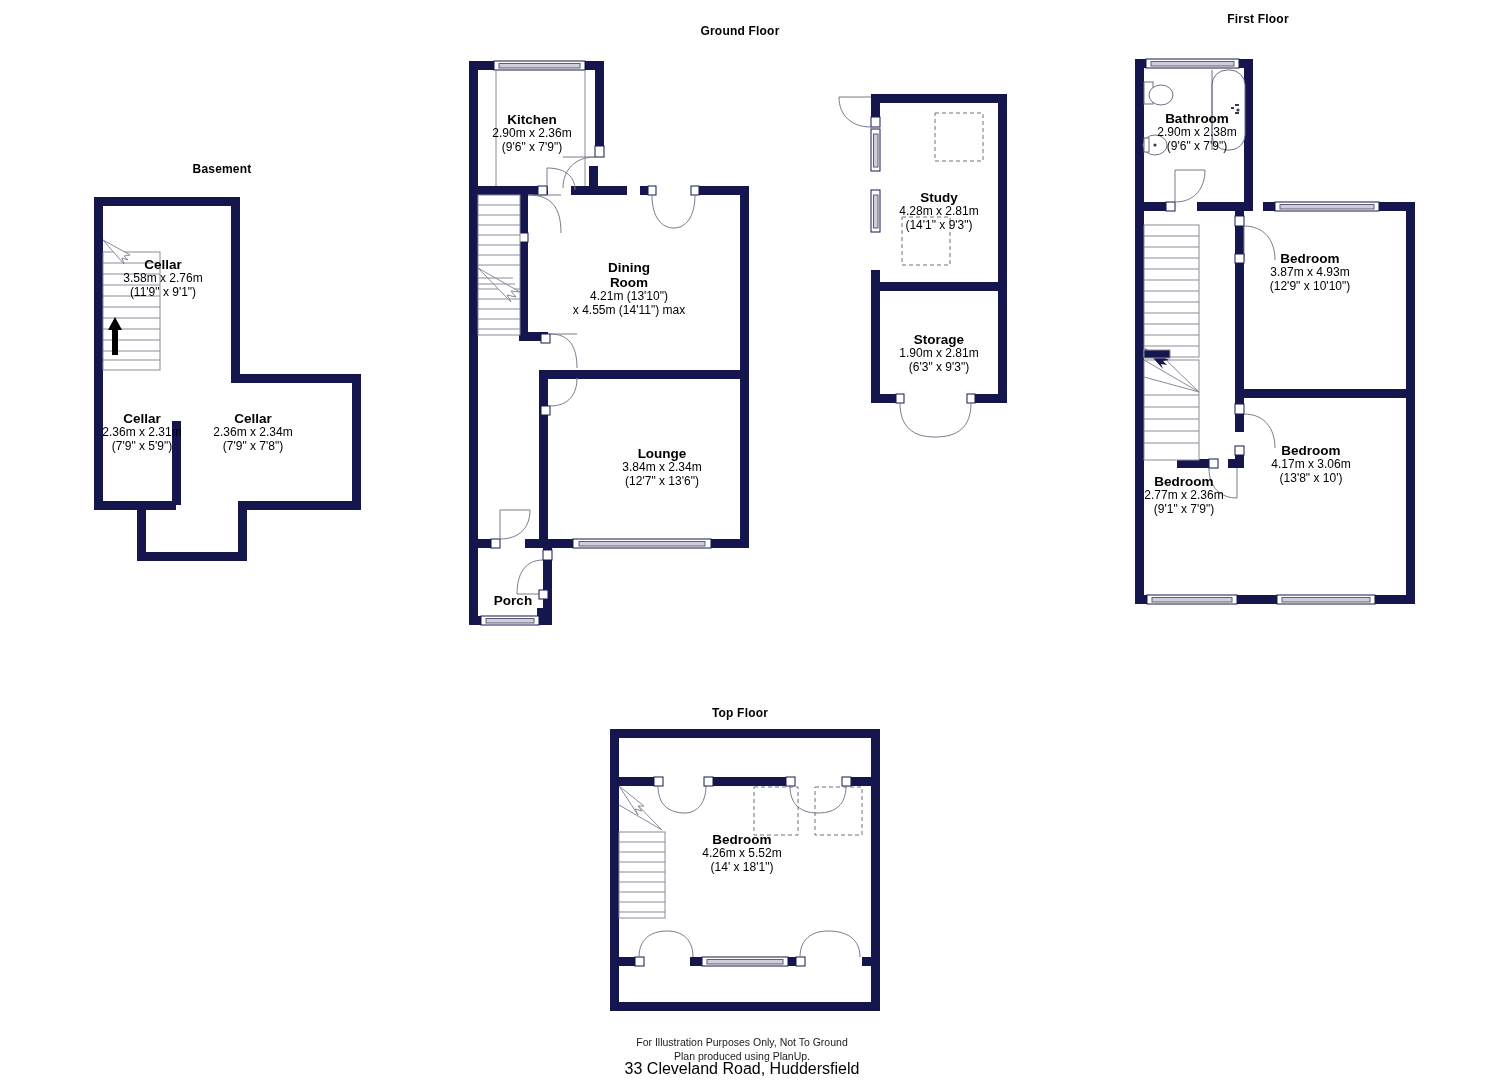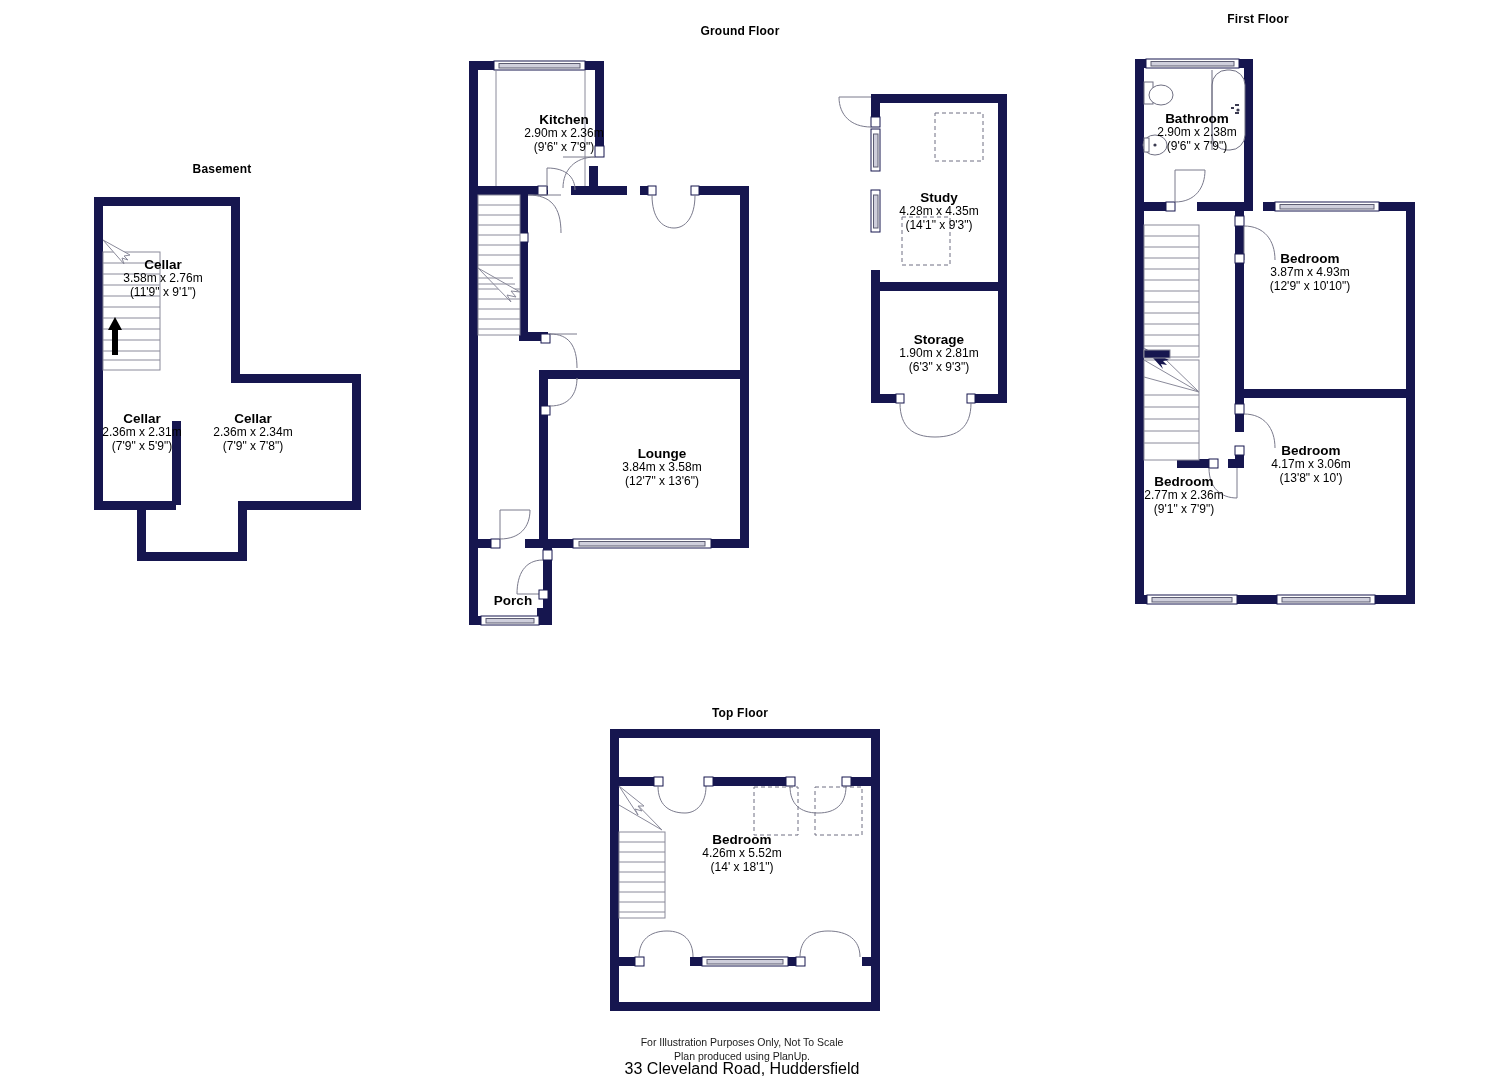--- a/index.html
+++ b/index.html
@@ -268,30 +268,36 @@
       <line x1="23" y1="249" x2="65" y2="249"></line>
       <line x1="23" y1="259" x2="65" y2="259"></line>
       <line x1="23" y1="269" x2="65" y2="269"></line>
       <line x1="23" y1="279" x2="65" y2="279"></line>
       <path d="M23,218 L65,242 L56,241 L61,247 L52,245 L56,252 Z" fill="#fff" stroke="#8a8a9a" stroke-width="1"></path>
       <line x1="23" y1="228" x2="58" y2="228"></line>
       <line x1="23" y1="234" x2="60" y2="234"></line>
     </g>
   </svg>
 
-  <div class="roomlabel" style="left:532px;top:112px;margin-left:32px;">
+  <div class="roomlabel" style="left:532px;top:112px;">
     <span class="rname">Kitchen</span>
     <span class="rdim">2.90m x 2.36m</span>
     <span class="rdim">(9'6" x 7'9")</span>
   </div>
 
+  <div class="roomlabel" style="left:629px;top:260px;">
+    <span class="rname">Dining</span>
+    <span class="rname">Room</span>
+    <span class="rdim">4.21m (13'10")</span>
+    <span class="rdim">x 4.55m (14'11") max</span>
+  </div>
 
   <div class="roomlabel" style="left:634px;top:446px;margin-left:28px;">
     <span class="rname">Lounge</span>
-    <span class="rdim">3.84m x 3.58m</span>
+    <span class="rdim">3.84m x 2.34m</span>
     <span class="rdim">(12'7" x 13'6")</span>
   </div>
 
   <div class="roomlabel name-only" style="left:513px;top:593px;">
     <span class="rname">Porch</span>
   </div>
 
   <svg class="plan" width="200" height="340" viewBox="0 0 200 340" style="left:855px;top:85px;">
     <g>
 
@@ -331,21 +337,21 @@
     <g class="swing">
       <rect class="winframe" x="41" y="309" width="8" height="9"></rect>
       <rect class="winframe" x="112" y="309" width="8" height="9"></rect>
       <path d="M45,318 C45,342 58,352 80,352"></path>
       <path d="M116,318 C116,342 103,352 80,352"></path>
     </g>
   </svg>
 
   <div class="roomlabel" style="left:939px;top:190px;">
     <span class="rname">Study</span>
-    <span class="rdim">4.28m x 4.35m</span>
+    <span class="rdim">4.28m x 2.81m</span>
     <span class="rdim">(14'1" x 9'3")</span>
   </div>
 
   <div class="roomlabel" style="left:939px;top:332px;">
     <span class="rname">Storage</span>
     <span class="rdim">1.90m x 2.81m</span>
     <span class="rdim">(6'3" x 9'3")</span>
   </div>
 
   <div class="floor-title" style="left:1258px;top:12px;">First Floor</div>
@@ -569,19 +575,19 @@
     </g>
   </svg>
 
   <div class="roomlabel" style="left:742px;top:832px;">
     <span class="rname">Bedroom</span>
     <span class="rdim">4.26m x 5.52m</span>
     <span class="rdim">(14' x 18'1")</span>
   </div>
 
   <div class="footer" style="top:1035px;">
-    <span class="fl1">For Illustration Purposes Only, Not To Scale</span>
+    <span class="fl1">For Illustration Purposes Only, Not To Ground</span>
     <span class="fl2">Plan produced using PlanUp.</span>
   </div>
 
   <div class="address">33 Cleveland Road, Huddersfield</div>
 
 </div>
 
 </body></html>

